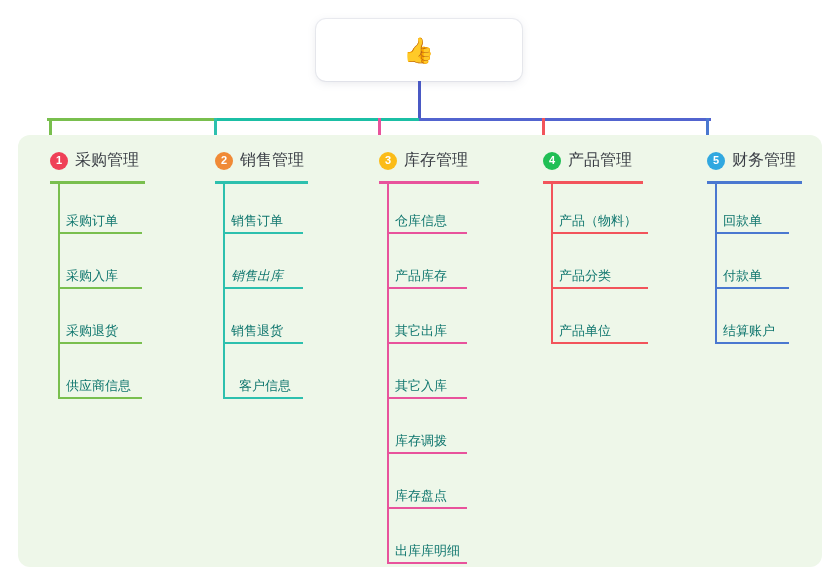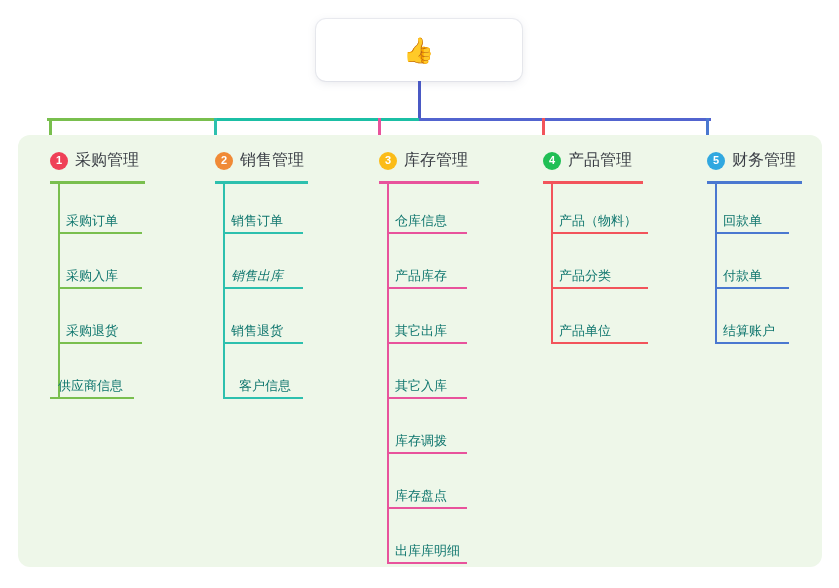--- a/index.html
+++ b/index.html
@@ -104,21 +104,21 @@
           <div class="leaf-rule" style="width: 84px; background: rgb(121, 191, 78);"></div>
         </div>
         <div class="leaf" style="left: 8px; top: 261px; width: 84px; height: 28px;">
           <span class="leaf-label" style="left: 8px;">采购入库</span>
           <div class="leaf-rule" style="width: 84px; background: rgb(121, 191, 78);"></div>
         </div>
         <div class="leaf" style="left: 8px; top: 316px; width: 84px; height: 28px;">
           <span class="leaf-label" style="left: 8px;">采购退货</span>
           <div class="leaf-rule" style="width: 84px; background: rgb(121, 191, 78);"></div>
         </div>
-        <div class="leaf" style="left: 0; top: 371px; width: 84px; height: 28px; text-align: center;">
+        <div class="leaf" style="left: 8px; top: 371px; width: 84px; height: 28px; text-align: center;">
           <span class="leaf-label" style="left: 8px;">供应商信息</span>
           <div class="leaf-rule" style="width: 84px; background: rgb(121, 191, 78);"></div>
         </div>
       </div>
       <div class="col" style="left: 215px; top: 0px;">
         <div class="col-head" style="top: 150px;">
           <span class="badge" style="background: rgb(240, 138, 54);">2</span>
           <span class="col-title">销售管理</span>
         </div>
         <div class="head-rule" style="top: 181px; width: 93px; background: rgb(45, 192, 174);"></div>

